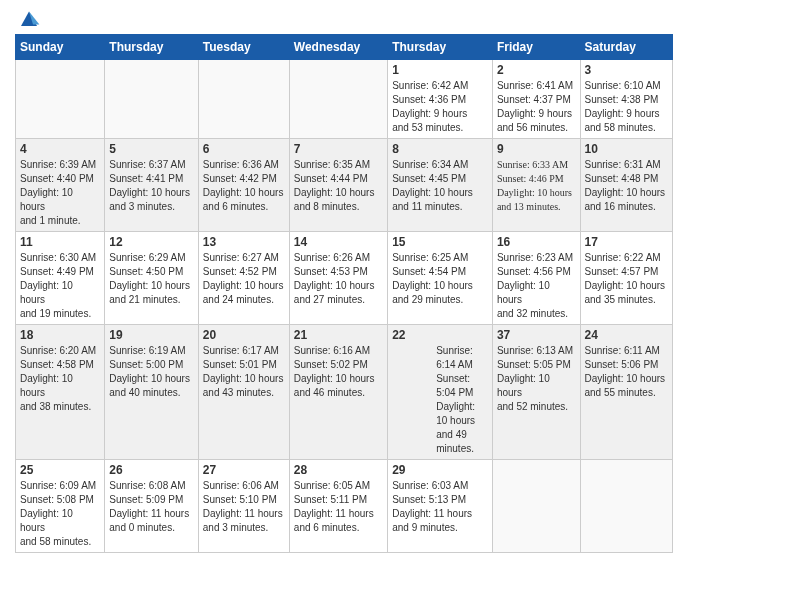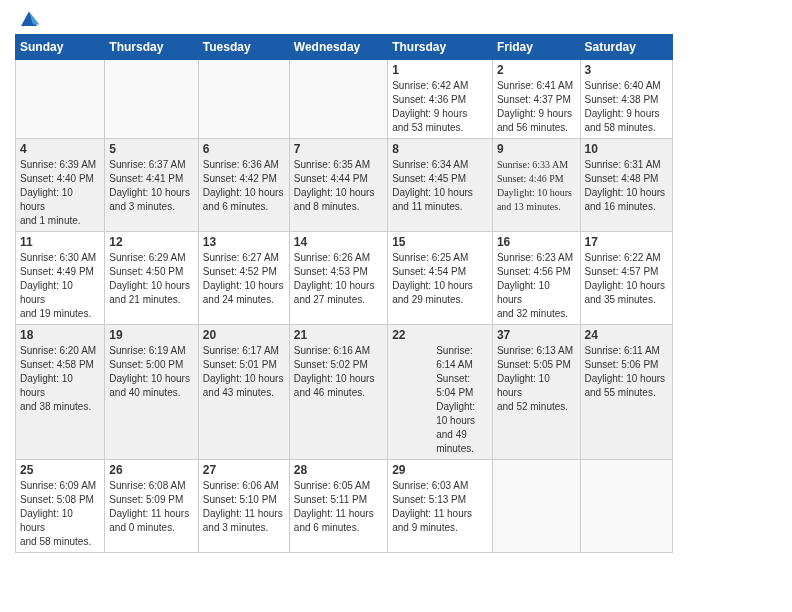--- a/index.html
+++ b/index.html
@@ -142,21 +142,21 @@
           </td>
           <td>
             <div class="day-number">2</div>
             <div class="day-info" style="white-space: pre-line;">Sunrise: 6:41 AM
 Sunset: 4:37 PM
 Daylight: 9 hours
 and 56 minutes.</div>
           </td>
           <td>
             <div class="day-number">3</div>
-            <div class="day-info" style="white-space: pre-line;">Sunrise: 6:40 AM
+            <div class="day-info" style="white-space: pre-line;">Sunrise: 6:10 AM
 Sunset: 4:38 PM
 Daylight: 9 hours
 and 58 minutes.</div>
           </td>
         </tr>
         <tr class="row-shaded">
           <td>
             <div class="day-number">4</div>
             <div class="day-info" style="white-space: pre-line;">Sunrise: 6:39 AM
 Sunset: 4:40 PM

